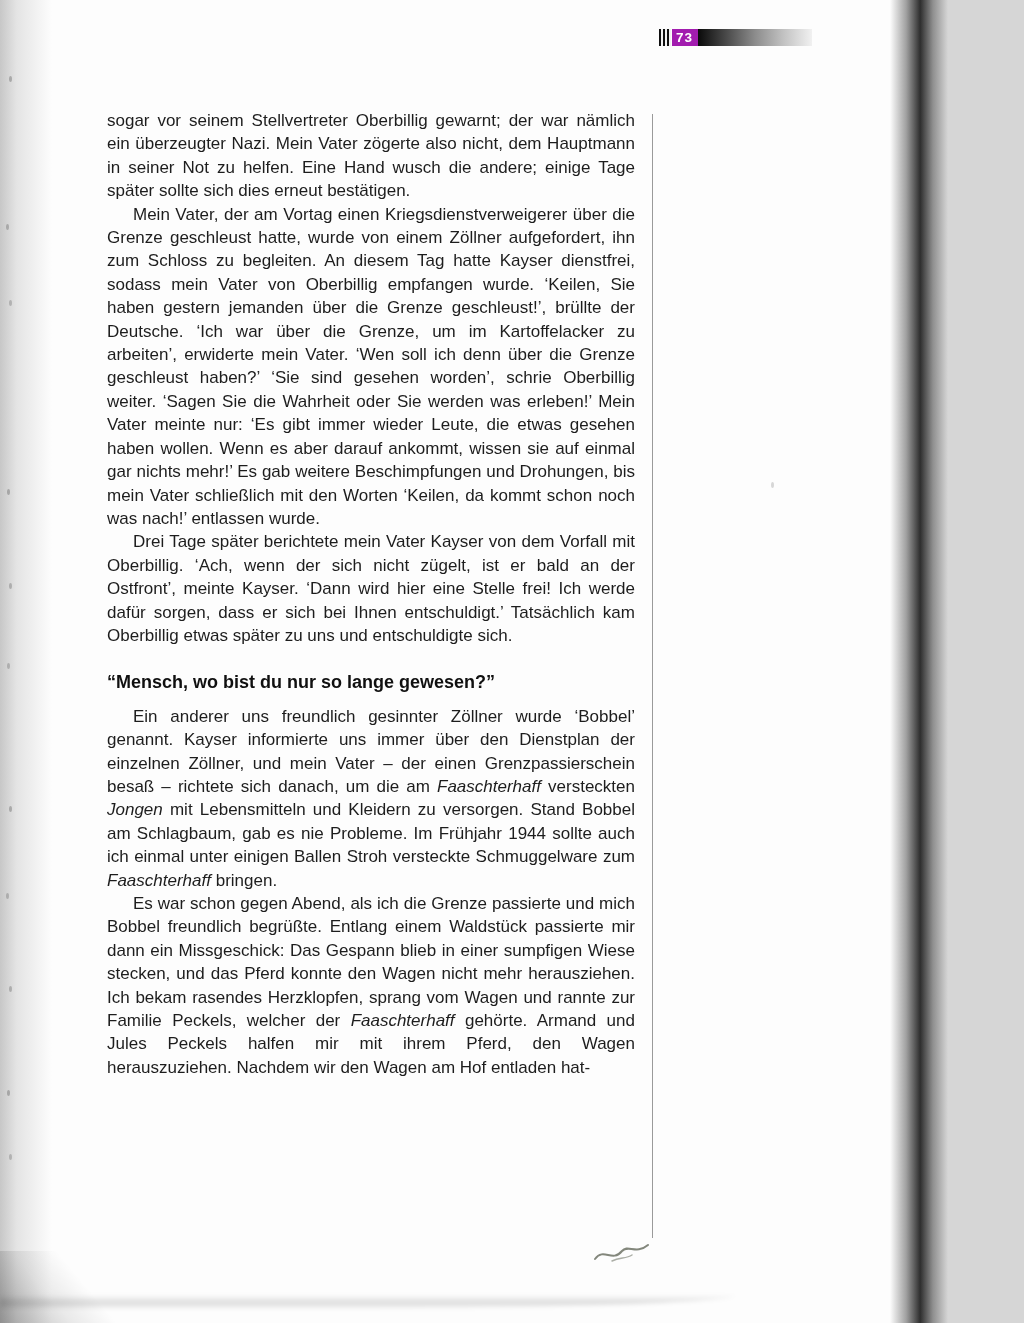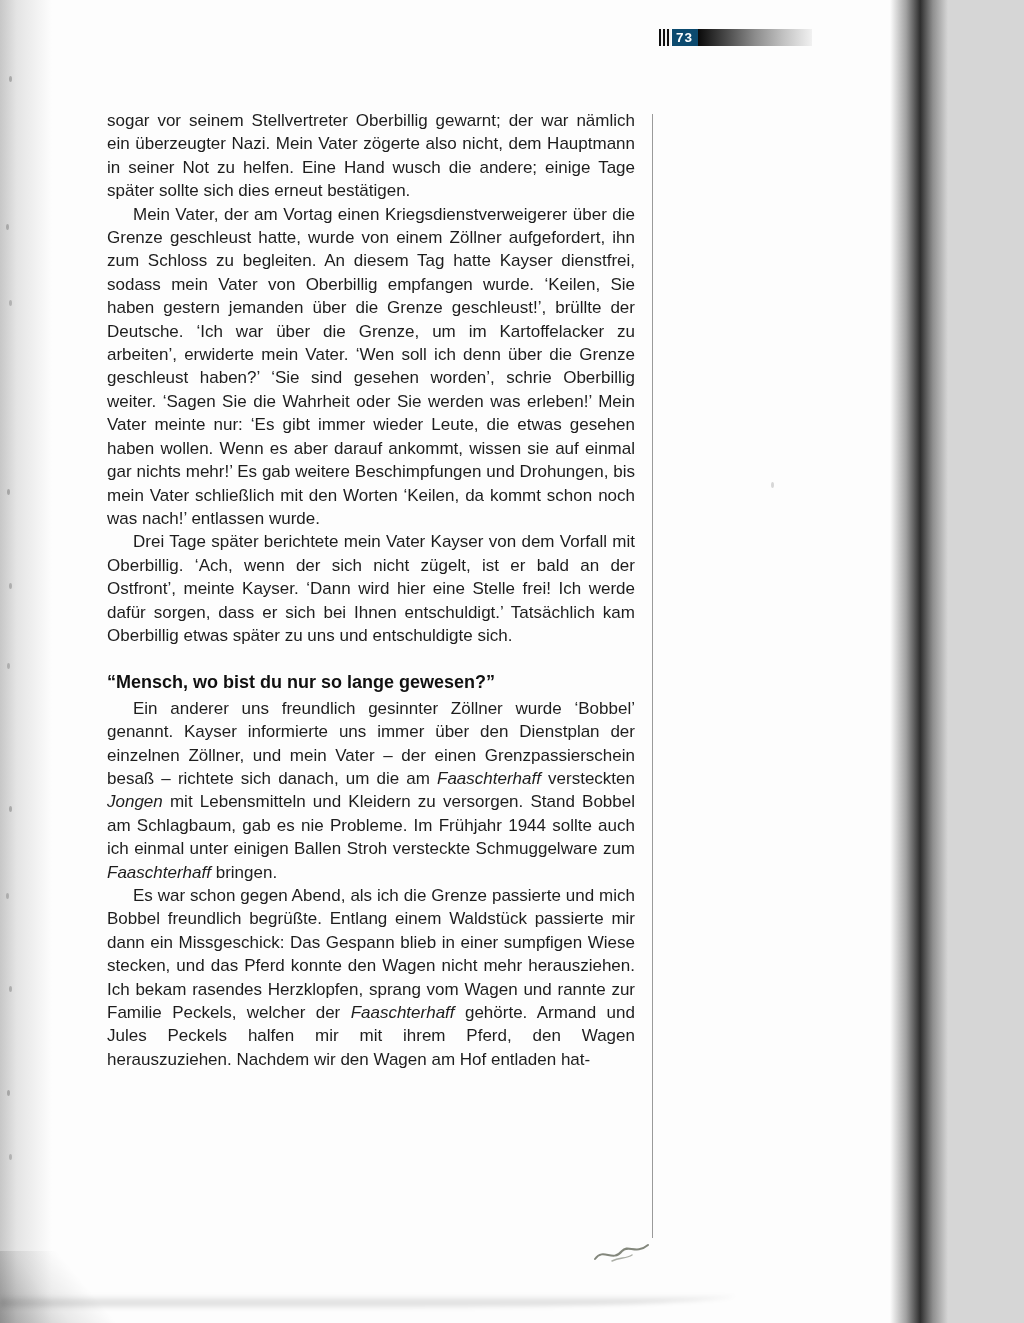--- a/index.html
+++ b/index.html
@@ -57,41 +57,41 @@
   
   .pagenum-strip {
     position: absolute; left: 659px; top: 29px; height: 17px;
     display: flex; align-items: stretch;
   }
   .pn-stripes {
     width: 12px; margin-right: 1px;
     background: repeating-linear-gradient(90deg, #101010 0 2px, #f2f2f2 2px 4px);
   }
   .pn-num {
-    background: #0c4a6e; color: #ffffff;
+    background: #a21caf; color: #ffffff;
     font-weight: bold; font-size: 13.5px; line-height: 17px;
     padding: 0 5px 4px 4px; letter-spacing: 1px;
   }
   .pn-fade {
     width: 114px;
     background: linear-gradient(to right, #0a0a0a 0%, #4a4a4a 25%, #8c8c8c 50%, #c2c2c2 75%, #f1f1f1 100%);
   }
 
   
   .text-col {
     position: absolute; left: 107px; top: 109px; width: 528px;
     color: #1d1d1d;
     font-size: 17px; line-height: 23.4px;
     -webkit-hyphens: none; hyphens: none;
   }
   .body-p { margin: 0; text-align: justify; }
   .body-p.indent { text-indent: 26px; }
   .section-heading {
     font-size: 18px; line-height: 23.4px; font-weight: bold;
-    color: #101010; margin: 24px 0 2px 0;
+    color: #101010; margin: 24px 0 10px 0;
   }
   .col-rule {
     position: absolute; left: 652px; top: 114px; width: 1px; height: 1124px;
     background: #9a9a9a;
   }
   .pen-mark { position: absolute; left: 592px; top: 1239px; }
 </style>
 </head>
 <body>
 

